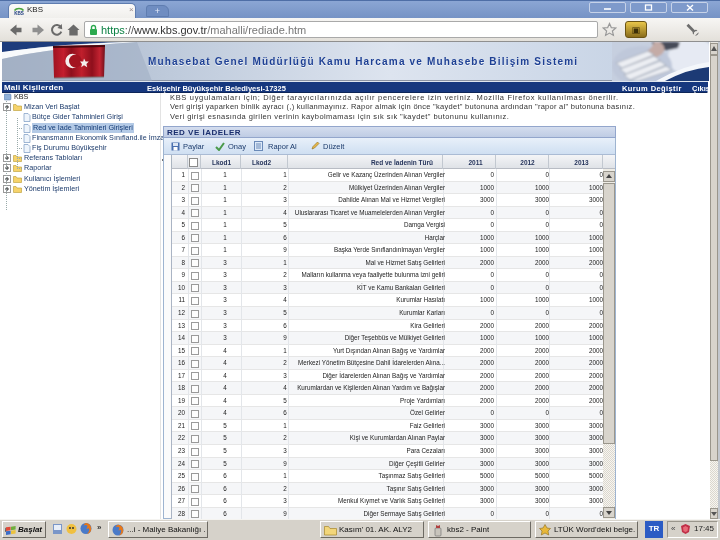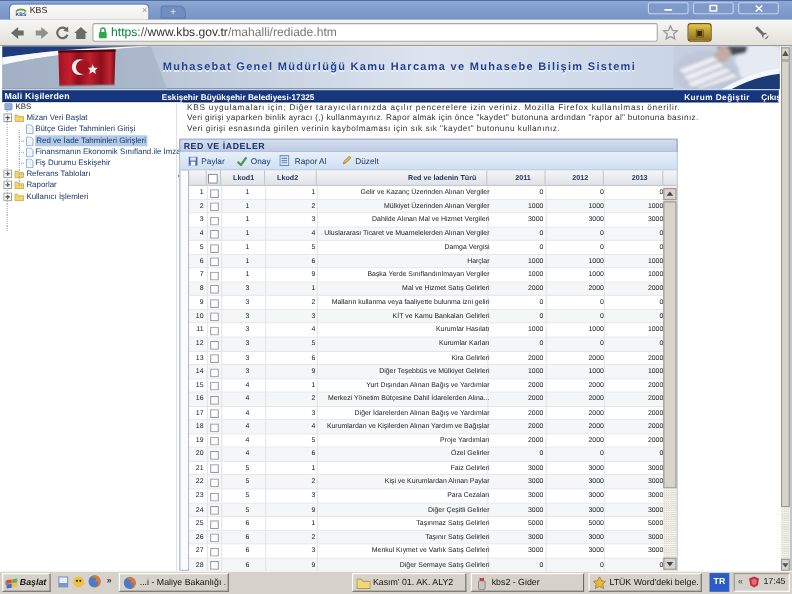--- a/index.html
+++ b/index.html
@@ -186,21 +186,21 @@
       <div style="position:relative;height:10.2px;line-height:10.2px;white-space:nowrap">
         <svg style="position:absolute;left:21px;top:1px" width="8" height="9">
           <path d="M1 0.5 L5 0.5 L7 2.5 L7 8.5 L1 8.5 Z" fill="#eef4fb" stroke="#7a9ac2" stroke-width="0.7"></path>
         </svg>
         <span style="position:absolute;left:30px">Finansmanın Ekonomik Sınıfland.ile İmza</span>
       </div>
       <div style="position:relative;height:10.2px;line-height:10.2px;white-space:nowrap">
         <svg style="position:absolute;left:21px;top:1px" width="8" height="9">
           <path d="M1 0.5 L5 0.5 L7 2.5 L7 8.5 L1 8.5 Z" fill="#eef4fb" stroke="#7a9ac2" stroke-width="0.7"></path>
         </svg>
-        <span style="position:absolute;left:30px">Fiş Durumu Eskişehir</span>
+        <span style="position:absolute;left:30px">Fiş Durumu Büyükşehir</span>
       </div>
       <div style="position:relative;height:10.2px;line-height:10.2px;white-space:nowrap">
         <svg style="position:absolute;left:1px;top:1px" width="8" height="8">
           <rect x="0.5" y="0.5" width="7" height="7" fill="#fff" stroke="#9a9a9a"></rect>
           <line x1="2" y1="4" x2="6" y2="4" stroke="#333"></line>
           <line x1="4" y1="2" x2="4" y2="6" stroke="#333"></line>
         </svg>
         <svg style="position:absolute;left:11px;top:1px" width="9" height="8">
           <path d="M0.5 2 L0.5 7.5 L8.5 7.5 L8.5 3 L4 3 L3 1.5 L0.5 1.5 Z" fill="#f6d36b" stroke="#b89a30" stroke-width="0.6"></path>
         </svg>
@@ -220,20 +220,31 @@
       <div style="position:relative;height:10.2px;line-height:10.2px;white-space:nowrap">
         <svg style="position:absolute;left:1px;top:1px" width="8" height="8">
           <rect x="0.5" y="0.5" width="7" height="7" fill="#fff" stroke="#9a9a9a"></rect>
           <line x1="2" y1="4" x2="6" y2="4" stroke="#333"></line>
           <line x1="4" y1="2" x2="4" y2="6" stroke="#333"></line>
         </svg>
         <svg style="position:absolute;left:11px;top:1px" width="9" height="8">
           <path d="M0.5 2 L0.5 7.5 L8.5 7.5 L8.5 3 L4 3 L3 1.5 L0.5 1.5 Z" fill="#f6d36b" stroke="#b89a30" stroke-width="0.6"></path>
         </svg>
         <span style="position:absolute;left:22px">Kullanıcı İşlemleri</span>
+      </div>
+      <div style="position:relative;height:10.2px;line-height:10.2px;white-space:nowrap">
+        <svg style="position:absolute;left:1px;top:1px" width="8" height="8">
+          <rect x="0.5" y="0.5" width="7" height="7" fill="#fff" stroke="#9a9a9a"></rect>
+          <line x1="2" y1="4" x2="6" y2="4" stroke="#333"></line>
+          <line x1="4" y1="2" x2="4" y2="6" stroke="#333"></line>
+        </svg>
+        <svg style="position:absolute;left:11px;top:1px" width="9" height="8">
+          <path d="M0.5 2 L0.5 7.5 L8.5 7.5 L8.5 3 L4 3 L3 1.5 L0.5 1.5 Z" fill="#f6d36b" stroke="#b89a30" stroke-width="0.6"></path>
+        </svg>
+        <span style="position:absolute;left:22px">Yönetim İşlemleri</span>
       </div>
       <div style="position:absolute;left:4px;top:9px;width:1px;height:109px;background:repeating-linear-gradient(to bottom,#9aa 0 1px,transparent 1px 2px)"></div>
       <div style="position:absolute;left:15px;top:26px;width:1px;height:51px;background:repeating-linear-gradient(to bottom,#9aa 0 1px,transparent 1px 2px)"></div>
       <div style="position:absolute;left:15px;top:35.599999999999994px;width:5px;height:1px;background:repeating-linear-gradient(to right,#9aa 0 1px,transparent 1px 2px)"></div>
       <div style="position:absolute;left:15px;top:45.8px;width:5px;height:1px;background:repeating-linear-gradient(to right,#9aa 0 1px,transparent 1px 2px)"></div>
       <div style="position:absolute;left:15px;top:56px;width:5px;height:1px;background:repeating-linear-gradient(to right,#9aa 0 1px,transparent 1px 2px)"></div>
       <div style="position:absolute;left:15px;top:66.19999999999999px;width:5px;height:1px;background:repeating-linear-gradient(to right,#9aa 0 1px,transparent 1px 2px)"></div>
       <div style="position:absolute;left:15px;top:76.39999999999999px;width:5px;height:1px;background:repeating-linear-gradient(to right,#9aa 0 1px,transparent 1px 2px)"></div>
     </div>
 
@@ -900,21 +911,21 @@
       <svg style="position:absolute;left:3px;top:3px" width="13" height="11">
         <path d="M0.5 2 L0.5 10 L12.5 10 L12.5 3.5 L6 3.5 L4.5 1.5 L0.5 1.5 Z" fill="#f2d67a" stroke="#a8862a" stroke-width="0.7"></path>
       </svg>
       <span style="position:absolute;left:18px;top:3px;font-size:8px;color:#111;white-space:nowrap;overflow:hidden;max-width:82px">Kasım' 01. AK. ALY2</span>
     </div>
 <div id="tb4" class="a" style="left:428px;top:521px;width:103px;height:17px;background:#d6d2ca;border:1px solid;border-color:#fff #6d6a63 #6d6a63 #fff">
       <svg style="position:absolute;left:4px;top:2px" width="10" height="13">
         <rect x="2" y="4" width="6" height="8" rx="1" fill="#c8c4bc" stroke="#6a6a6a" stroke-width="0.6"></rect>
         <path d="M3 4 L3 1 L5 2 L7 1 L7 4" fill="#b04040"></path>
       </svg>
-      <span style="position:absolute;left:18px;top:3px;font-size:8px;color:#111;white-space:nowrap;overflow:hidden;max-width:81px">kbs2 - Gider</span>
+      <span style="position:absolute;left:18px;top:3px;font-size:8px;color:#111;white-space:nowrap;overflow:hidden;max-width:81px">kbs2 - Paint</span>
     </div>
 <div id="tb5" class="a" style="left:535px;top:521px;width:103px;height:17px;background:#d6d2ca;border:1px solid;border-color:#fff #6d6a63 #6d6a63 #fff">
       <svg style="position:absolute;left:3px;top:2px" width="12" height="12">
         <path d="M6 0.5 L8 4 L11.5 4.5 L9 7 L9.7 11 L6 9 L2.3 11 L3 7 L0.5 4.5 L4 4 Z" fill="#e8b83a" stroke="#8a6a1a" stroke-width="0.6"></path>
       </svg>
       <span style="position:absolute;left:18px;top:3px;font-size:8px;color:#111;white-space:nowrap;overflow:hidden;max-width:81px">LTÜK Word'deki belge...</span>
     </div>
 
 <div class="a" style="left:645px;top:521px;width:18px;height:17px;background:#2b5bc4">
       <div style="color:#fff;font-size:8px;font-weight:bold;text-align:center;line-height:16px">TR</div>

